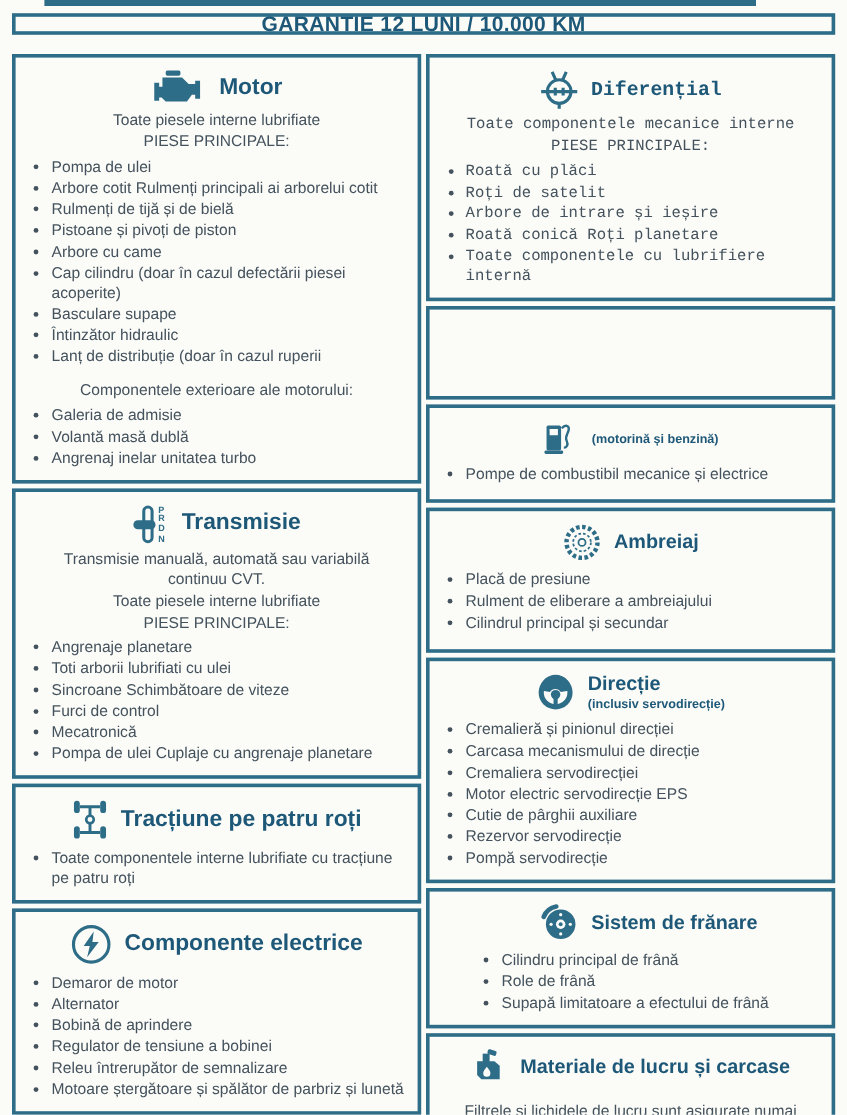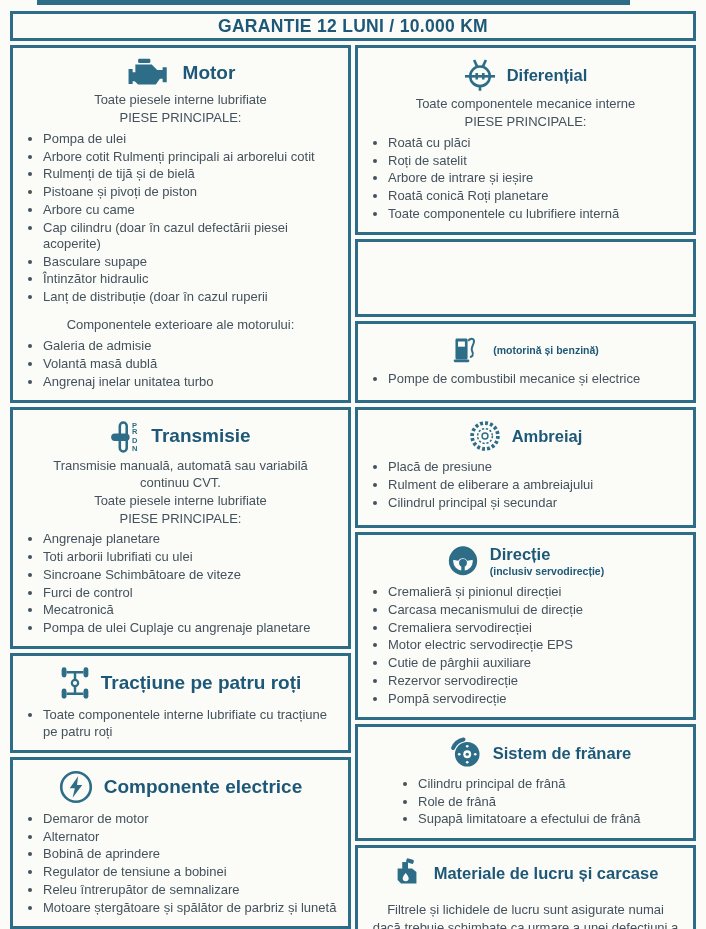--- a/index.html
+++ b/index.html
@@ -11,21 +11,21 @@
   *{box-sizing:border-box;}
   html,body{margin:0;padding:0;}
   body{
     width:706px;height:929px;overflow:hidden;position:relative;
     background:var(--bg);
     font-family:"Liberation Sans", sans-serif;
     color:var(--body);
   }
   .top-crop-bar{position:absolute;top:0;left:37px;width:593px;height:5px;background:var(--accent);}
   .header-box{
-    position:absolute;left:10px;right:10px;top:11px;height:30px;
+    position:absolute;left:10px;right:10px;top:11px;height:18px;
     border:3px solid var(--accent);
     display:flex;align-items:center;justify-content:center;background:var(--bg);
   }
   .header-title{font-weight:bold;font-size:17.5px;color:var(--heading);letter-spacing:.3px;}
   .columns{position:absolute;left:10px;right:10px;top:45px;display:flex;gap:4px;align-items:flex-start;}
   .col{flex:1 1 0;display:flex;flex-direction:column;gap:4px;min-width:0;}
   .box{border:3px solid var(--accent);padding:4px 10px 8px;background:var(--bg);}
   .sec-header{display:flex;align-items:center;justify-content:center;gap:11px;padding:6px 0 3px;}
   .icon{flex:0 0 auto;display:flex;align-items:center;}
   .icon svg{display:block;}
@@ -147,21 +147,21 @@
           <li>Demaror de motor</li>
           <li>Alternator</li>
           <li>Bobină de aprindere</li>
           <li>Regulator de tensiune a bobinei</li>
           <li>Releu întrerupător de semnalizare</li>
           <li>Motoare ștergătoare și spălător de parbriz și lunetă</li>
         </ul>
       </section>
     </div>
   <div class="col col-right" id="col-right">
-      <section class="box box-diferential" style="min-height: 183px;">
+      <section class="box box-diferential" style="min-height: 183px; font-family: Liberation Mono, monospace;">
         <div class="sec-header">
           <span class="icon">
             <svg width="32" height="34" viewBox="0 0 24 26" fill="none" stroke="#2e6d88" stroke-width="2">
               <circle cx="12" cy="14" r="7.5"></circle>
               <path d="M0.5 14h23"></path>
               <path d="M9.5 11.5v5M14.5 11.5v5"></path>
               <path d="M7.5 1.5L10 7M16.5 1.5L14 7M12 21.5V25"></path>
             </svg>
           </span>
           <div class="titles">

